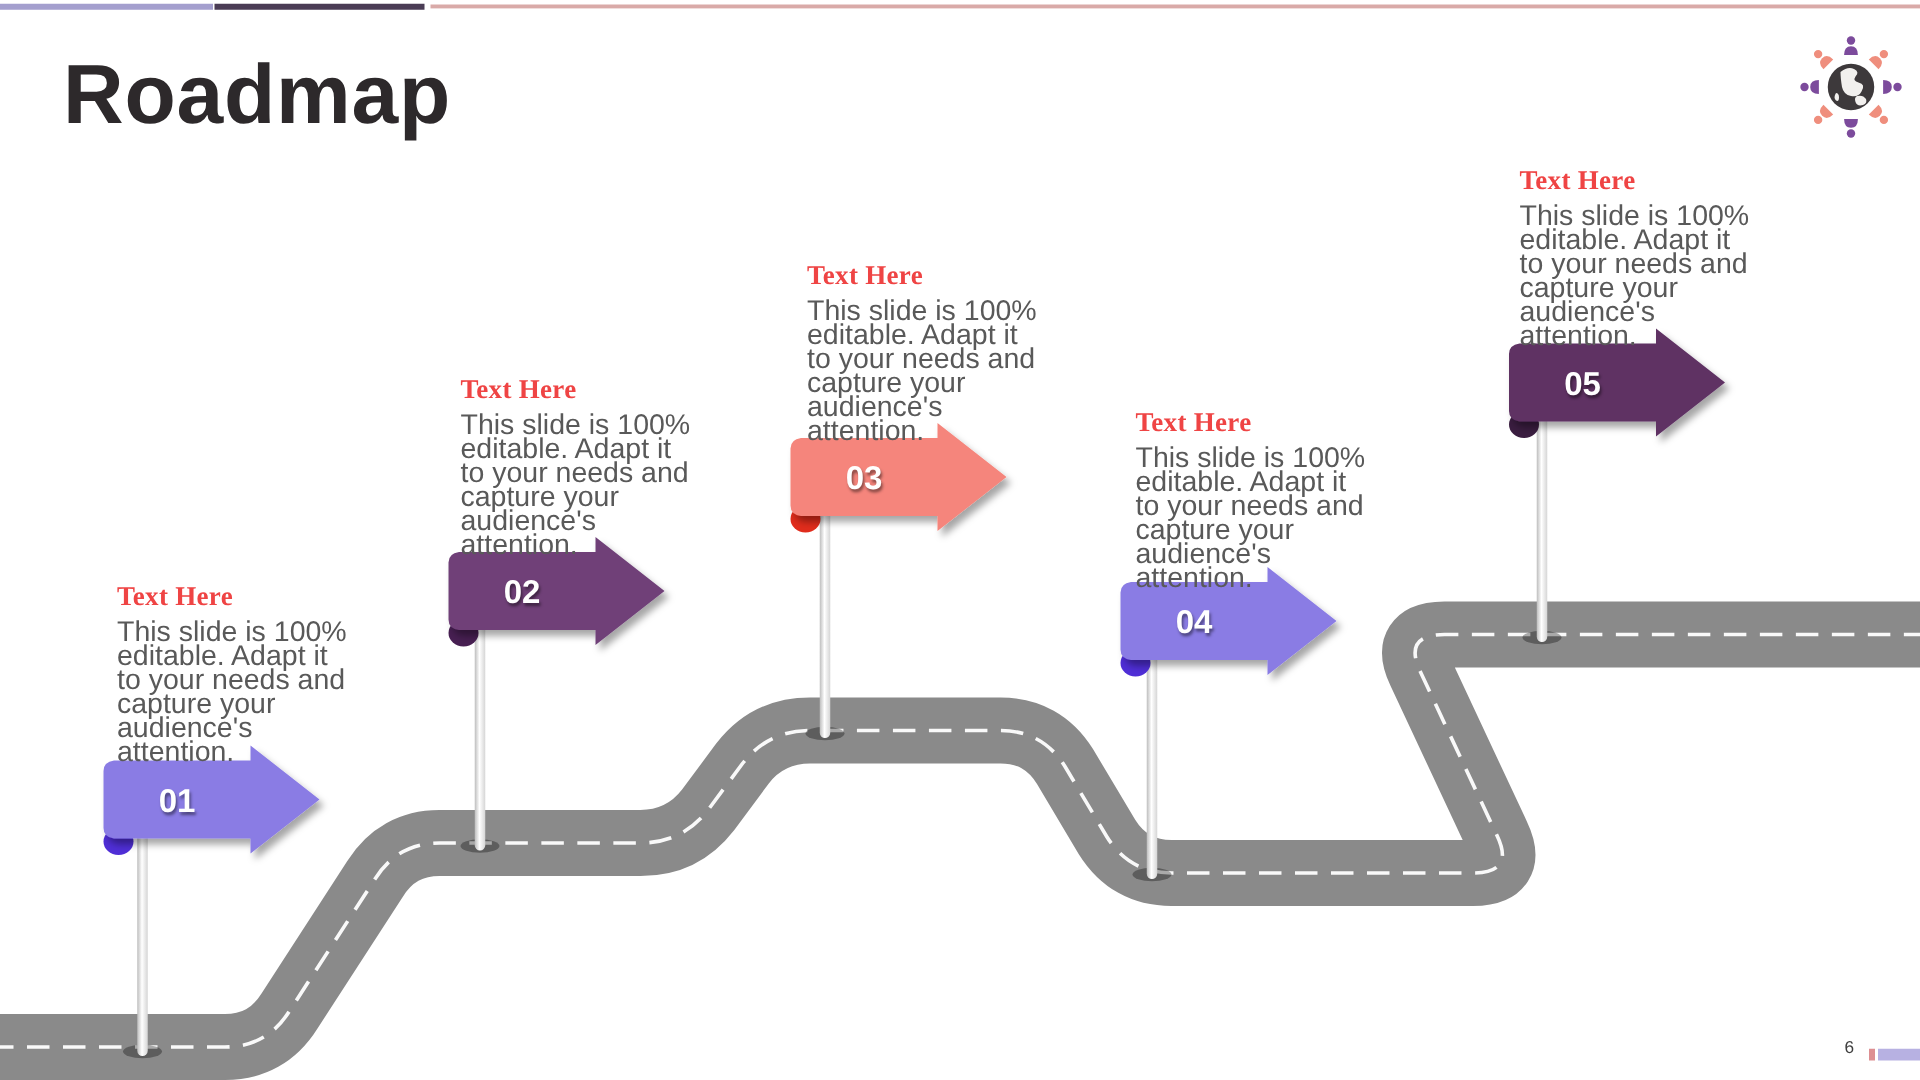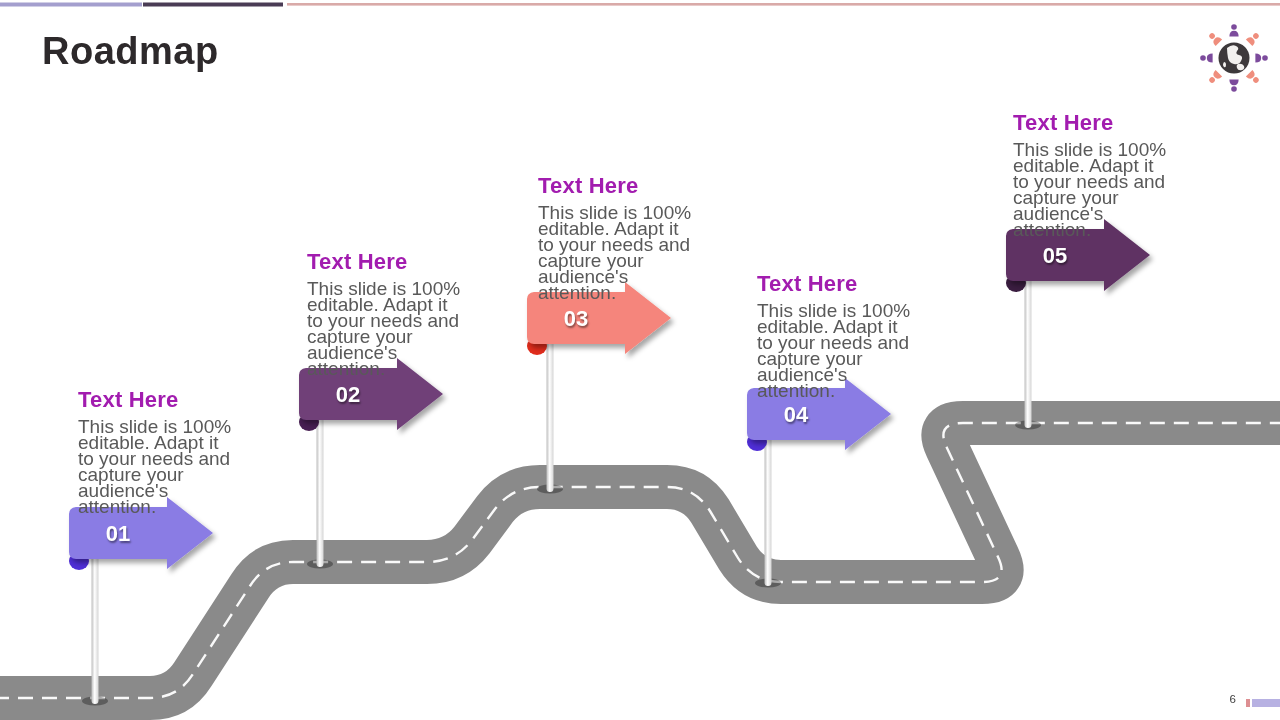--- a/index.html
+++ b/index.html
@@ -5,27 +5,28 @@
   html,body{margin:0;padding:0;background:#e8e8e8;}
   #slide{
     position:relative;width:1280px;height:720px;margin:0 auto;
     background:#ffffff;overflow:hidden;
     font-family:"Liberation Sans", sans-serif;
   }
   svg{display:block;}
   .abs{position:absolute;}
   #title{
     left:42px;top:30px;
-    font-size:38px;font-weight:700;letter-spacing:.5px;
+    font-size:56px;font-weight:700;letter-spacing:.5px;
     color:#2d292b;
   }
   .tb{position:absolute;width:161px;}
   .tb h3{
-    margin:0 0 6px 0;font-size:22px;font-weight:700;color:#a21caf;
+    margin:0 0 6px 0;font-size:18px;font-weight:700;color:#ef4444;
     letter-spacing:.2px;
+    font-family:Liberation Serif, serif;
   }
   .tb p{
     margin:0;font-size:19px;line-height:16px;color:#595959;
   }
   .flagnum{
     font-family:"Liberation Sans",sans-serif;
     font-size:22px;font-weight:700;fill:#ffffff;
     text-shadow:1px 2px 2px rgba(0,0,0,.45);
   }
   #page-num{

